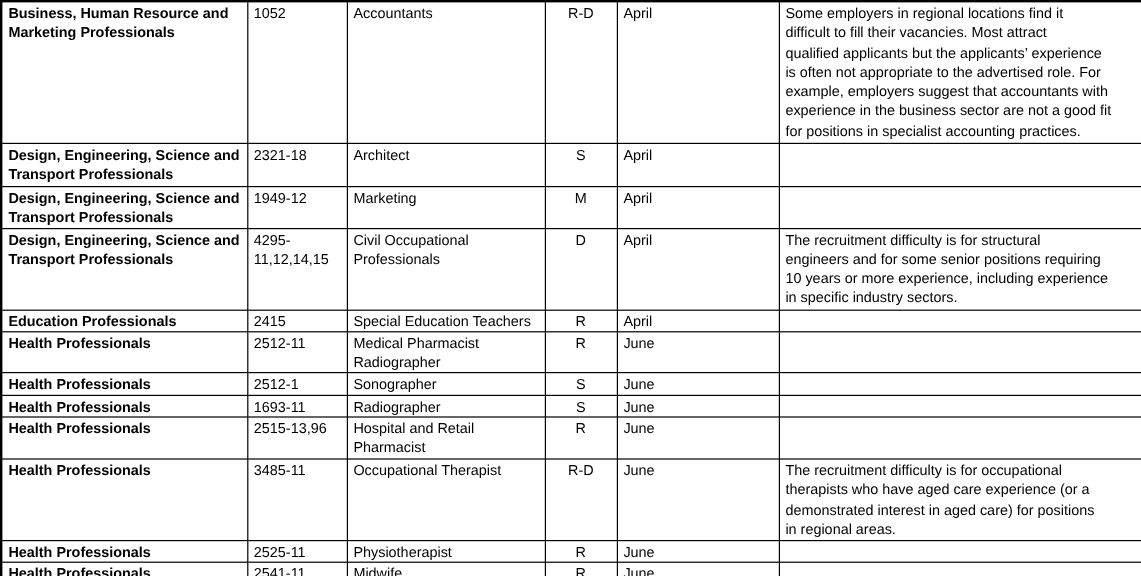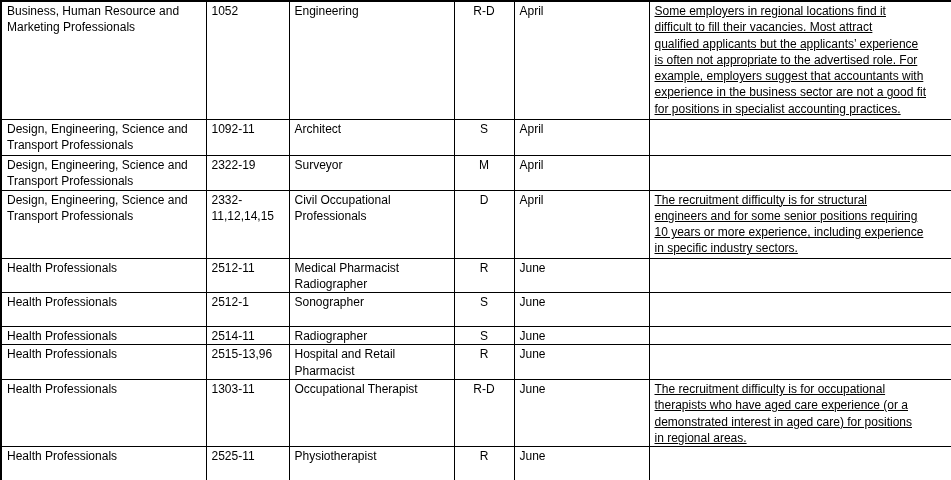--- a/index.html
+++ b/index.html
@@ -29,23 +29,23 @@
   col.c-month      { width: 135px; }
   col.c-comment    { width: 303px; }
 
   td {
     border: 1px solid #000000;
     vertical-align: top;
     padding: 1px 4px 0 5px;
     line-height: 16.3px;
     overflow: hidden;
   }
-  td.col-category { font-weight: normal; }
+  td.col-category { font-weight: bold; }
   td.col-rating   { text-align: center; padding-left: 1px; padding-right: 1px; }
-  td.col-comment  { white-space: pre-line; padding-right: 2px; text-decoration: underline; }
+  td.col-comment  { white-space: pre-line; padding-right: 2px; }
 
   tbody tr:nth-child(1)  { height: 118px; }
   tbody tr:nth-child(2)  { height: 36px;  }
   tbody tr:nth-child(3)  { height: 35px;  }
   tbody tr:nth-child(4)  { height: 68px;  }
   tbody tr:nth-child(5)  { height: 17px;  }
   tbody tr:nth-child(6)  { height: 34px;  }
   tbody tr:nth-child(7)  { height: 17px;  }
   tbody tr:nth-child(8)  { height: 17px;  }
   tbody tr:nth-child(9)  { height: 35px;  }
@@ -63,93 +63,101 @@
       <col class="c-code">
       <col class="c-occupation">
       <col class="c-rating">
       <col class="c-month">
       <col class="c-comment">
     </colgroup>
     <tbody>
         <tr>
           <td class="col-category">Business, Human Resource and Marketing Professionals</td>
           <td class="col-code">1052</td>
-          <td class="col-occupation">Engineering</td>
+          <td class="col-occupation">Accountants</td>
           <td class="col-rating">R-D</td>
           <td class="col-month">April</td>
           <td class="col-comment">Some employers in regional locations find it
 difficult to fill their vacancies. Most attract
 qualified applicants but the applicants’ experience
 is often not appropriate to the advertised role. For
 example, employers suggest that accountants with
 experience in the business sector are not a good fit
 for positions in specialist accounting practices.</td>
         </tr>
         <tr>
           <td class="col-category">Design, Engineering, Science and Transport Professionals</td>
-          <td class="col-code">1092-11</td>
+          <td class="col-code">2321-18</td>
           <td class="col-occupation">Architect</td>
           <td class="col-rating">S</td>
           <td class="col-month">April</td>
           <td class="col-comment"></td>
         </tr>
         <tr>
           <td class="col-category">Design, Engineering, Science and Transport Professionals</td>
-          <td class="col-code">2322-19</td>
-          <td class="col-occupation">Surveyor</td>
+          <td class="col-code">1949-12</td>
+          <td class="col-occupation">Marketing</td>
           <td class="col-rating">M</td>
           <td class="col-month">April</td>
           <td class="col-comment"></td>
         </tr>
         <tr>
           <td class="col-category">Design, Engineering, Science and Transport Professionals</td>
-          <td class="col-code">2332-11,12,14,15</td>
+          <td class="col-code">4295-11,12,14,15</td>
           <td class="col-occupation">Civil Occupational Professionals</td>
           <td class="col-rating">D</td>
           <td class="col-month">April</td>
           <td class="col-comment">The recruitment difficulty is for structural
 engineers and for some senior positions requiring
 10 years or more experience, including experience
 in specific industry sectors.</td>
+        </tr>
+        <tr>
+          <td class="col-category">Education Professionals</td>
+          <td class="col-code">2415</td>
+          <td class="col-occupation">Special Education Teachers</td>
+          <td class="col-rating">R</td>
+          <td class="col-month">April</td>
+          <td class="col-comment"></td>
         </tr>
         <tr>
           <td class="col-category">Health Professionals</td>
           <td class="col-code">2512-11</td>
           <td class="col-occupation">Medical Pharmacist Radiographer</td>
           <td class="col-rating">R</td>
           <td class="col-month">June</td>
           <td class="col-comment"></td>
         </tr>
         <tr>
           <td class="col-category">Health Professionals</td>
           <td class="col-code">2512-1</td>
           <td class="col-occupation">Sonographer</td>
           <td class="col-rating">S</td>
           <td class="col-month">June</td>
           <td class="col-comment"></td>
         </tr>
         <tr>
           <td class="col-category">Health Professionals</td>
-          <td class="col-code">2514-11</td>
+          <td class="col-code">1693-11</td>
           <td class="col-occupation">Radiographer</td>
           <td class="col-rating">S</td>
           <td class="col-month">June</td>
           <td class="col-comment"></td>
         </tr>
         <tr>
           <td class="col-category">Health Professionals</td>
           <td class="col-code">2515-13,96</td>
           <td class="col-occupation">Hospital and Retail Pharmacist</td>
           <td class="col-rating">R</td>
           <td class="col-month">June</td>
           <td class="col-comment"></td>
         </tr>
         <tr>
           <td class="col-category">Health Professionals</td>
-          <td class="col-code">1303-11</td>
+          <td class="col-code">3485-11</td>
           <td class="col-occupation">Occupational Therapist</td>
           <td class="col-rating">R-D</td>
           <td class="col-month">June</td>
           <td class="col-comment">The recruitment difficulty is for occupational
 therapists who have aged care experience (or a
 demonstrated interest in aged care) for positions
 in regional areas.</td>
         </tr>
         <tr>
           <td class="col-category">Health Professionals</td>

